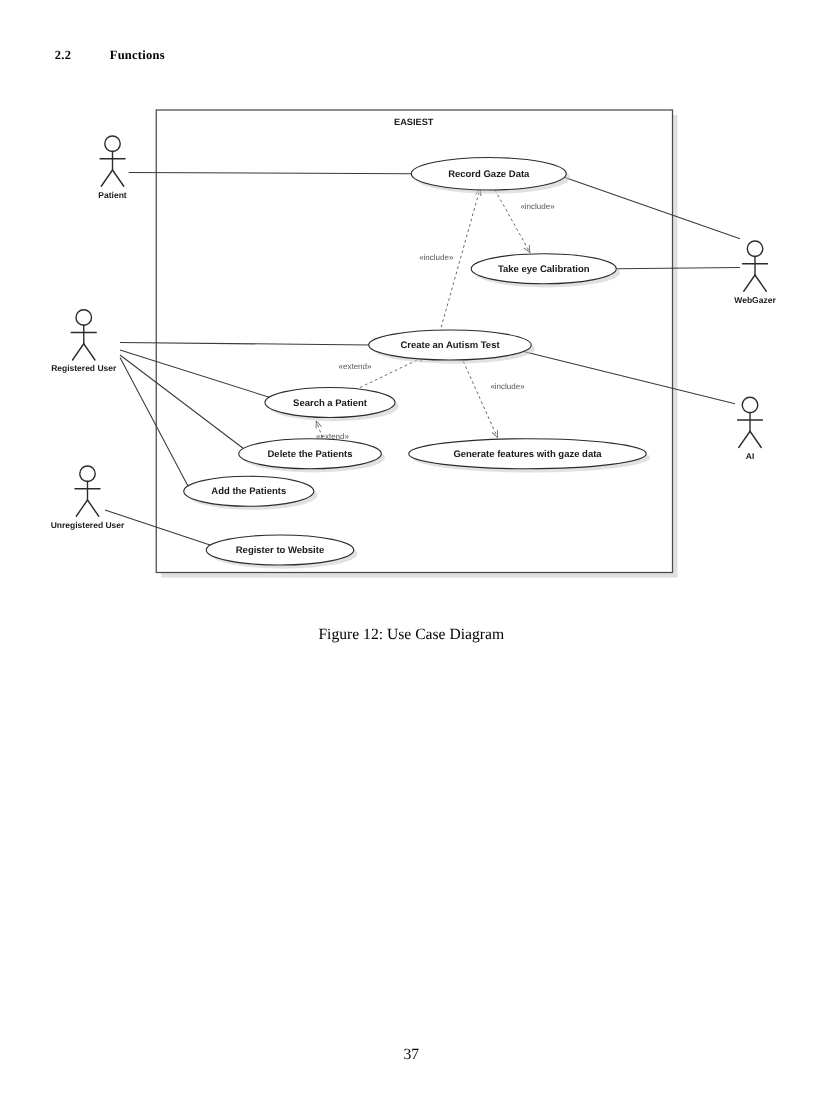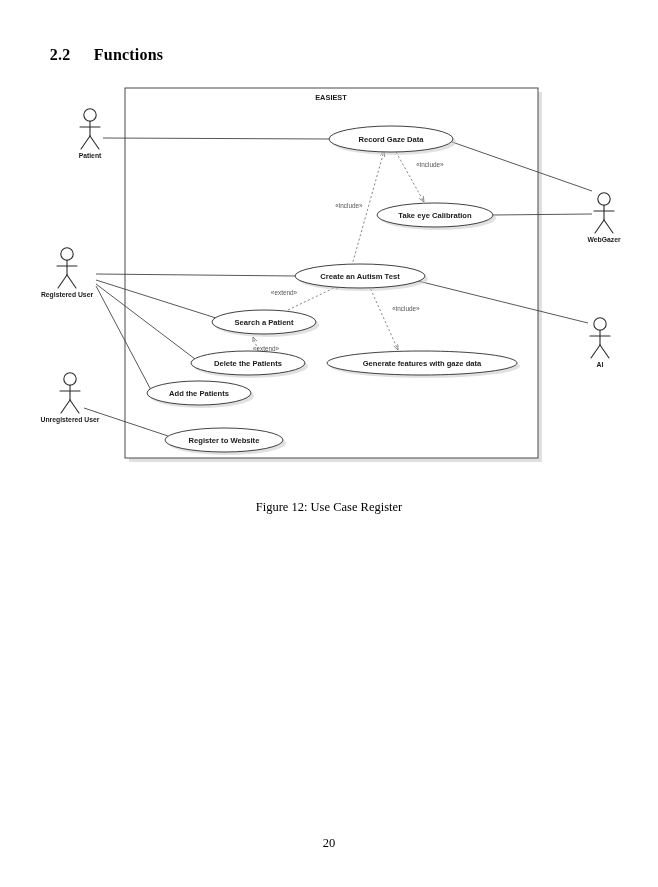--- a/index.html
+++ b/index.html
@@ -18,21 +18,21 @@
   .page {
     position: absolute;
     inset: 0;
   }
   .section-heading {
     position: absolute;
     left: 33px;
     top: 28px;
     font-family: "Liberation Serif", serif;
     font-weight: bold;
-    font-size: 16px;
+    font-size: 10px;
     letter-spacing: 0.2px;
     white-space: pre;
   }
   .section-heading .num {
     display: inline-block;
     width: 44px;
   }
   .figure-wrap {
     position: absolute;
     left: 0;
@@ -265,17 +265,17 @@
         <circle class="actor-head" cx="600" cy="246" r="6.2"></circle>
         <line class="actor-stroke" x1="600" y1="252" x2="600" y2="267"></line>
         <line class="actor-stroke" x1="590" y1="258" x2="610" y2="258"></line>
         <line class="actor-stroke" x1="600" y1="267" x2="591" y2="280"></line>
         <line class="actor-stroke" x1="600" y1="267" x2="609" y2="280"></line>
         <text class="actor-label" x="600" y="289">AI</text>
       </g>
     </svg>
   </div>
 
-  <div class="figure-caption">Figure 12: Use Case Register</div>
-
-  <div class="page-number">20</div>
+  <div class="figure-caption">Figure 12: Use Case Diagram</div>
+
+  <div class="page-number">37</div>
 
 </div>
 
 </body></html>

